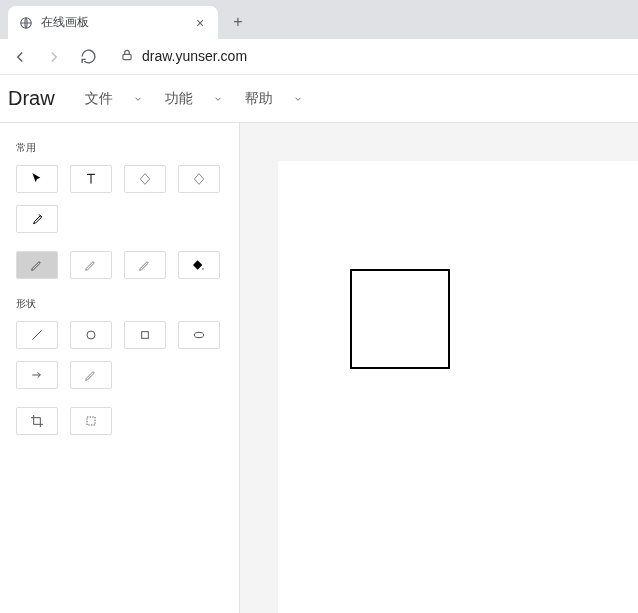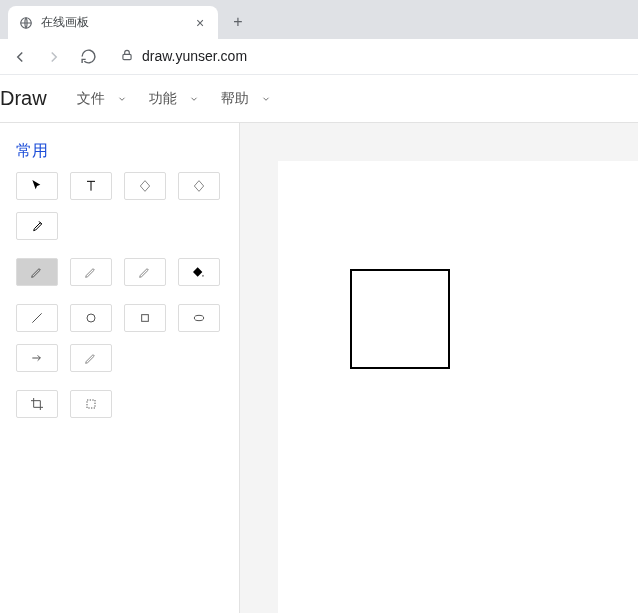--- a/index.html
+++ b/index.html
@@ -8,27 +8,27 @@
     .tab { background:#fff; height:33px; width:210px; margin-left:8px; border-radius:8px 8px 0 0; display:flex; align-items:center; padding:0 10px; gap:7px; }
     .tab .globe { width:16px; height:16px; display:flex; align-items:center; justify-content:center; color:#5f6368; }
     .tab .title { flex:1; font-size:12px; color:#3c4043; white-space:nowrap; overflow:hidden; }
     .tab .close { width:16px; height:16px; color:#5f6368; display:flex; align-items:center; justify-content:center; cursor:pointer; font-size:14px; }
     .newtab { width:28px; height:28px; margin-left:6px; margin-bottom:3px; display:flex; align-items:center; justify-content:center; color:#5f6368; cursor:pointer; font-size:16px; }
     .addrbar { background:#fff; height:36px; display:flex; align-items:center; padding:0 8px; gap:10px; border-bottom:1px solid #e8eaed; }
     .navbtn { width:24px; height:24px; display:flex; align-items:center; justify-content:center; color:#5f6368; cursor:pointer; }
     .navbtn.disabled { color:#bdc1c6; }
     .urlwrap { display:flex; align-items:flex-start; gap:8px; margin-left:10px; color:#202124; font-size:14px; }
     .lock { color:#5f6368; }
-    .appbar { height:48px; display:flex; align-items:center; padding:0 0; gap:18px; border-bottom:1px solid #e2e2e2; }
+    .appbar { height:48px; display:flex; align-items:center; padding:0 8px; gap:18px; border-bottom:1px solid #e2e2e2; }
     .app-title { font-size:20px; color:#222; margin-right:10px; }
-    .menu-item { display:flex; align-items:center; gap:12px; color:#555; font-size:14px; cursor:pointer; padding:4px 2px; }
+    .menu-item { display:flex; align-items:center; gap:20px; color:#555; font-size:14px; cursor:pointer; padding:4px 2px; }
     .chev { width:10px; height:10px; }
     .content { display:flex; height:calc(100% - 123px); }
     .sidebar { width:240px; border-right:1px solid #e2e2e2; padding:18px 16px; overflow:auto; background:#fff; }
-    .section-label { font-size:16px; color:#1d4ed8; margin-bottom:10px; }
+    .section-label { font-size:10px; color:#404040; margin-bottom:10px; }
     .tool-row { display:flex; gap:12px; flex-wrap:wrap; margin-bottom:18px; }
     .tool { width:42px; height:28px; border:1px solid #dcdcdc; border-radius:2px; display:flex; align-items:center; justify-content:center; cursor:pointer; background:#fff; }
     .tool.active { background:#d0d0d0; }
     .tool svg { width:16px; height:16px; }
     .canvas-area { flex:1; background:#f4f4f4; padding:38px 0 0 38px; }
     .canvas { background:#fff; width:100%; height:100%; position:relative; }
     .shape-rect { position:absolute; left:72px; top:108px; width:100px; height:100px; border:2px solid #000; }
   </style>
 </head>
 <body>
@@ -145,20 +145,21 @@
             <path d="M4 20l3-1 10-10-2-2L5 17z"></path>
           </svg>
       </div>
       <div class="tool">
         <svg viewBox="0 0 24 24" fill="#000">
             <path d="M10 5l7 7-7 7-7-7zM18 16c1 1 1 3 0 3s-1-2 0-3z"></path>
           </svg>
       </div>
     </div>
 
+    <div class="section-label">形状</div>
     <div class="tool-row">
       <div class="tool">
         <svg viewBox="0 0 24 24" fill="none" stroke="#555" stroke-width="1.5">
             <path d="M5 19L19 5"></path>
           </svg>
       </div>
       <div class="tool">
         <svg viewBox="0 0 24 24" fill="none" stroke="#555" stroke-width="1.5">
             <circle cx="12" cy="12" r="6"></circle>
           </svg>

